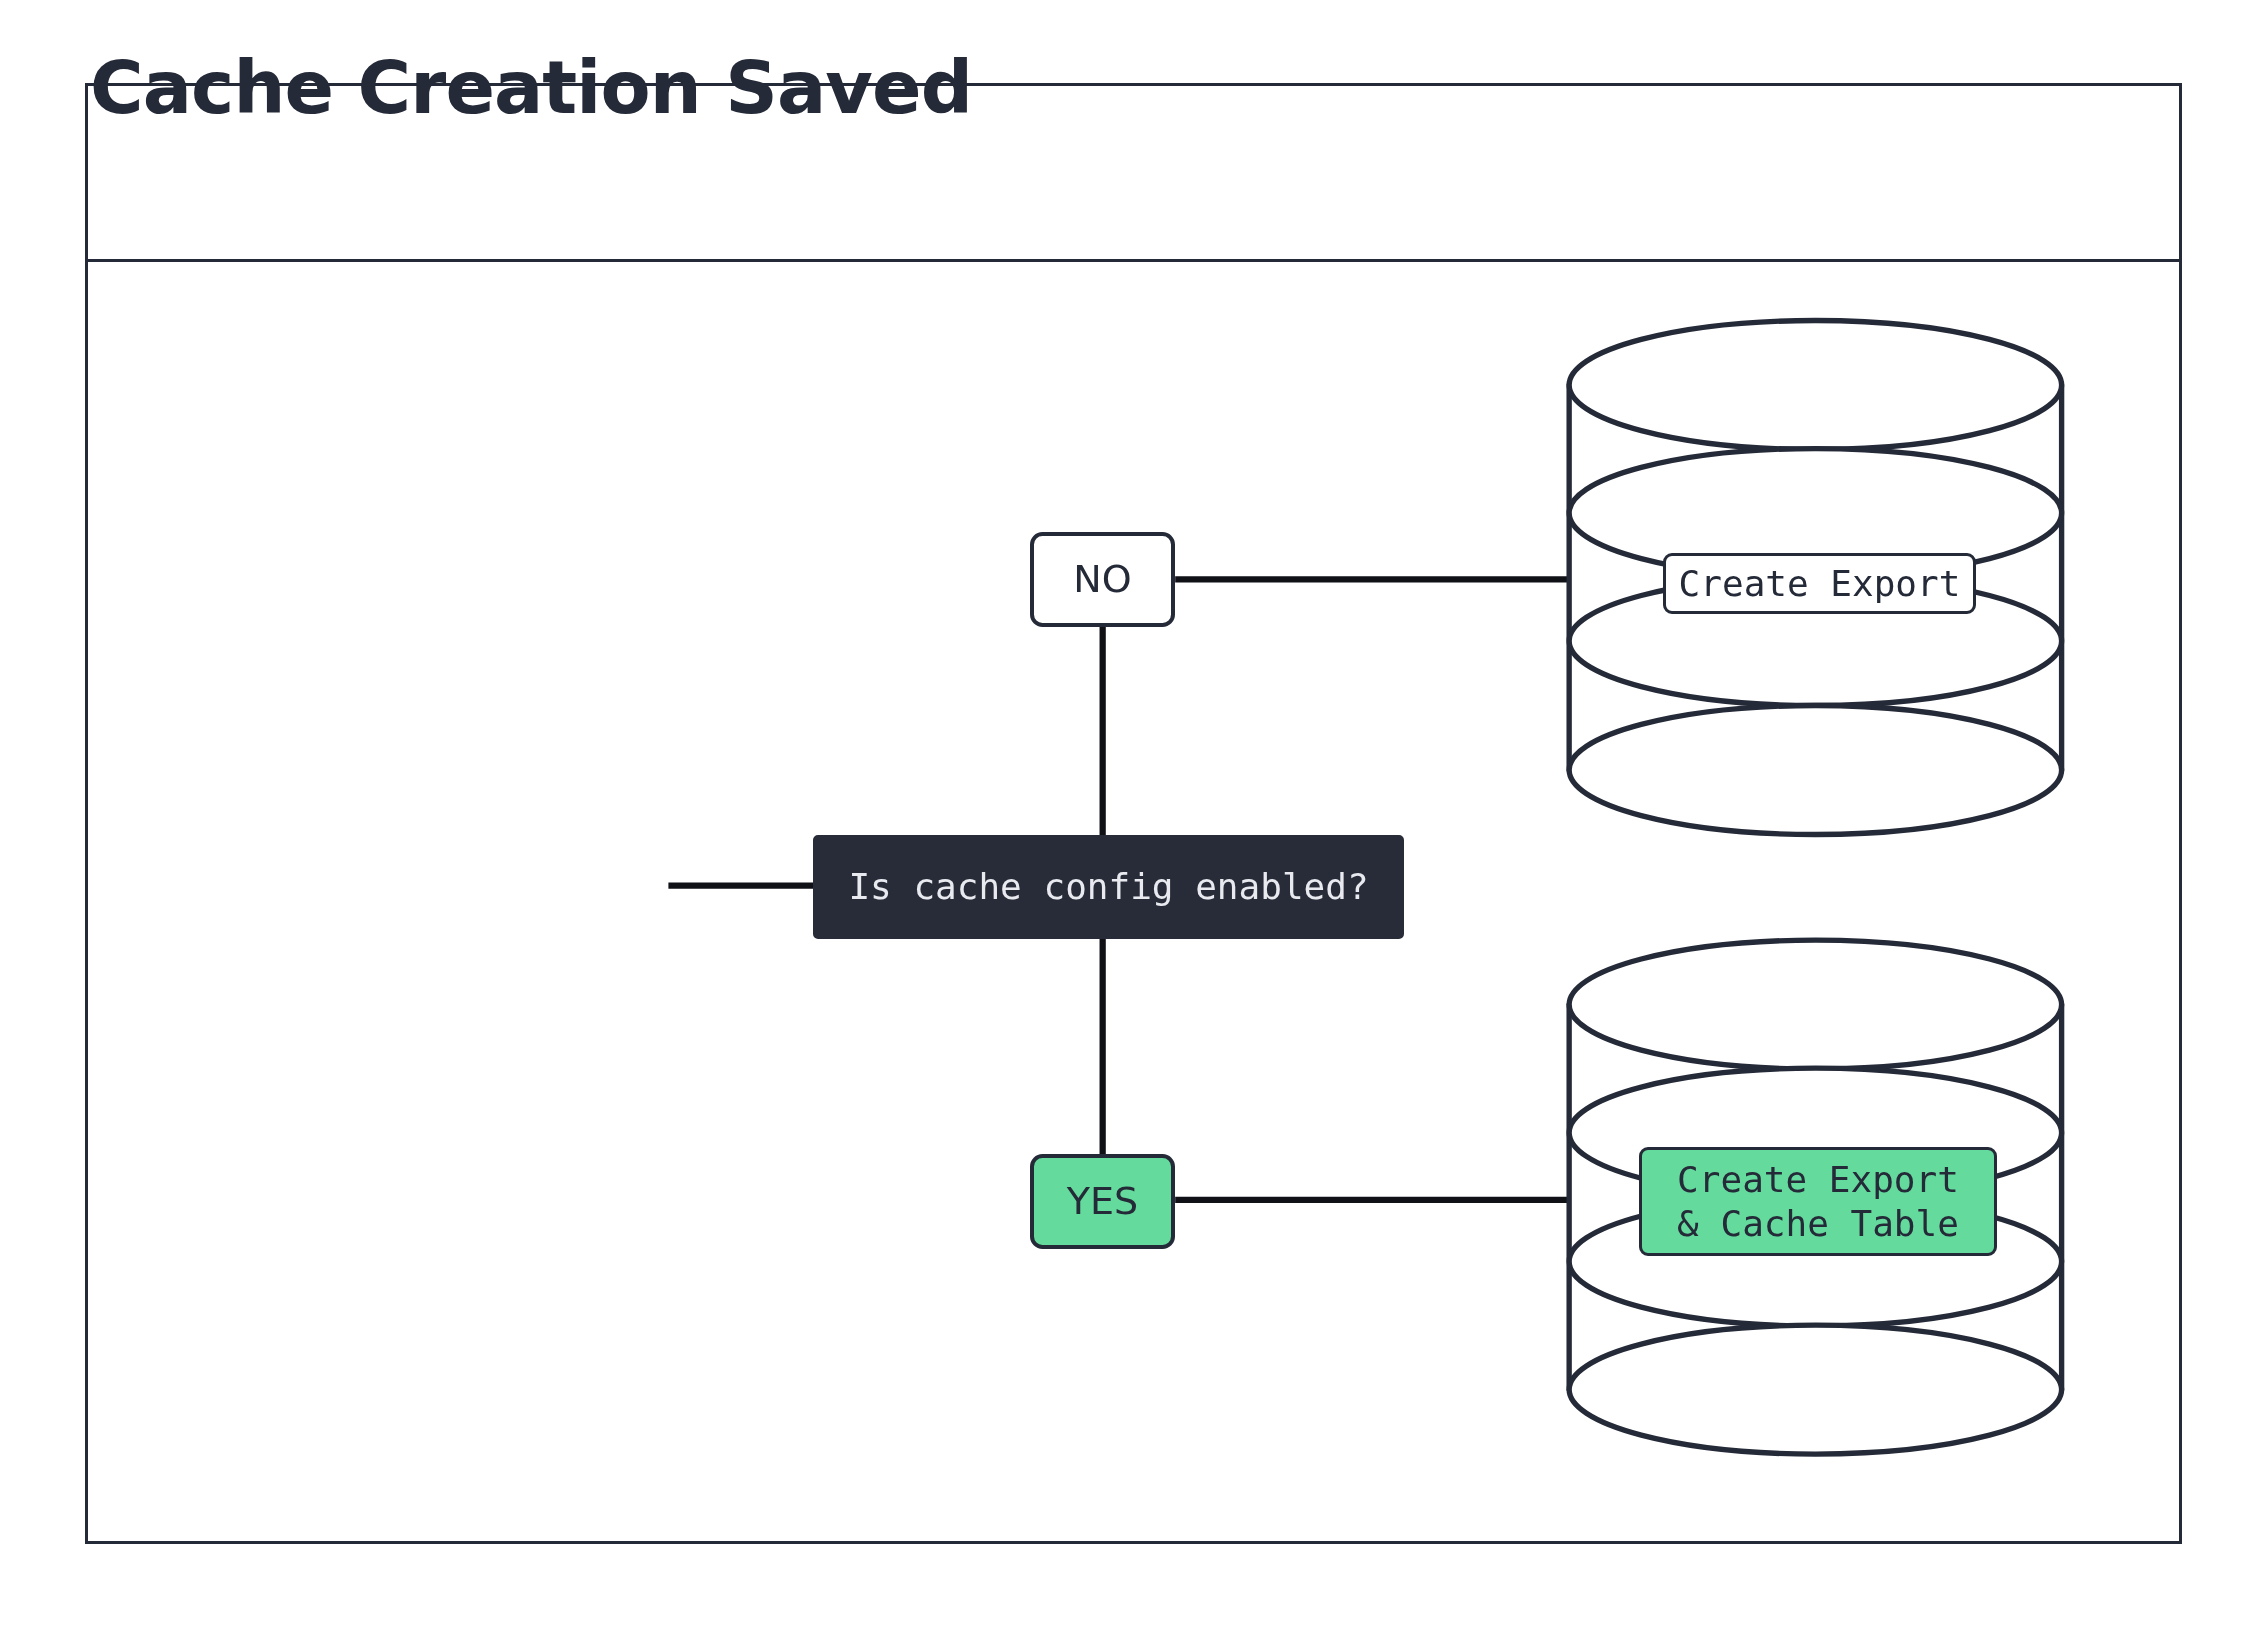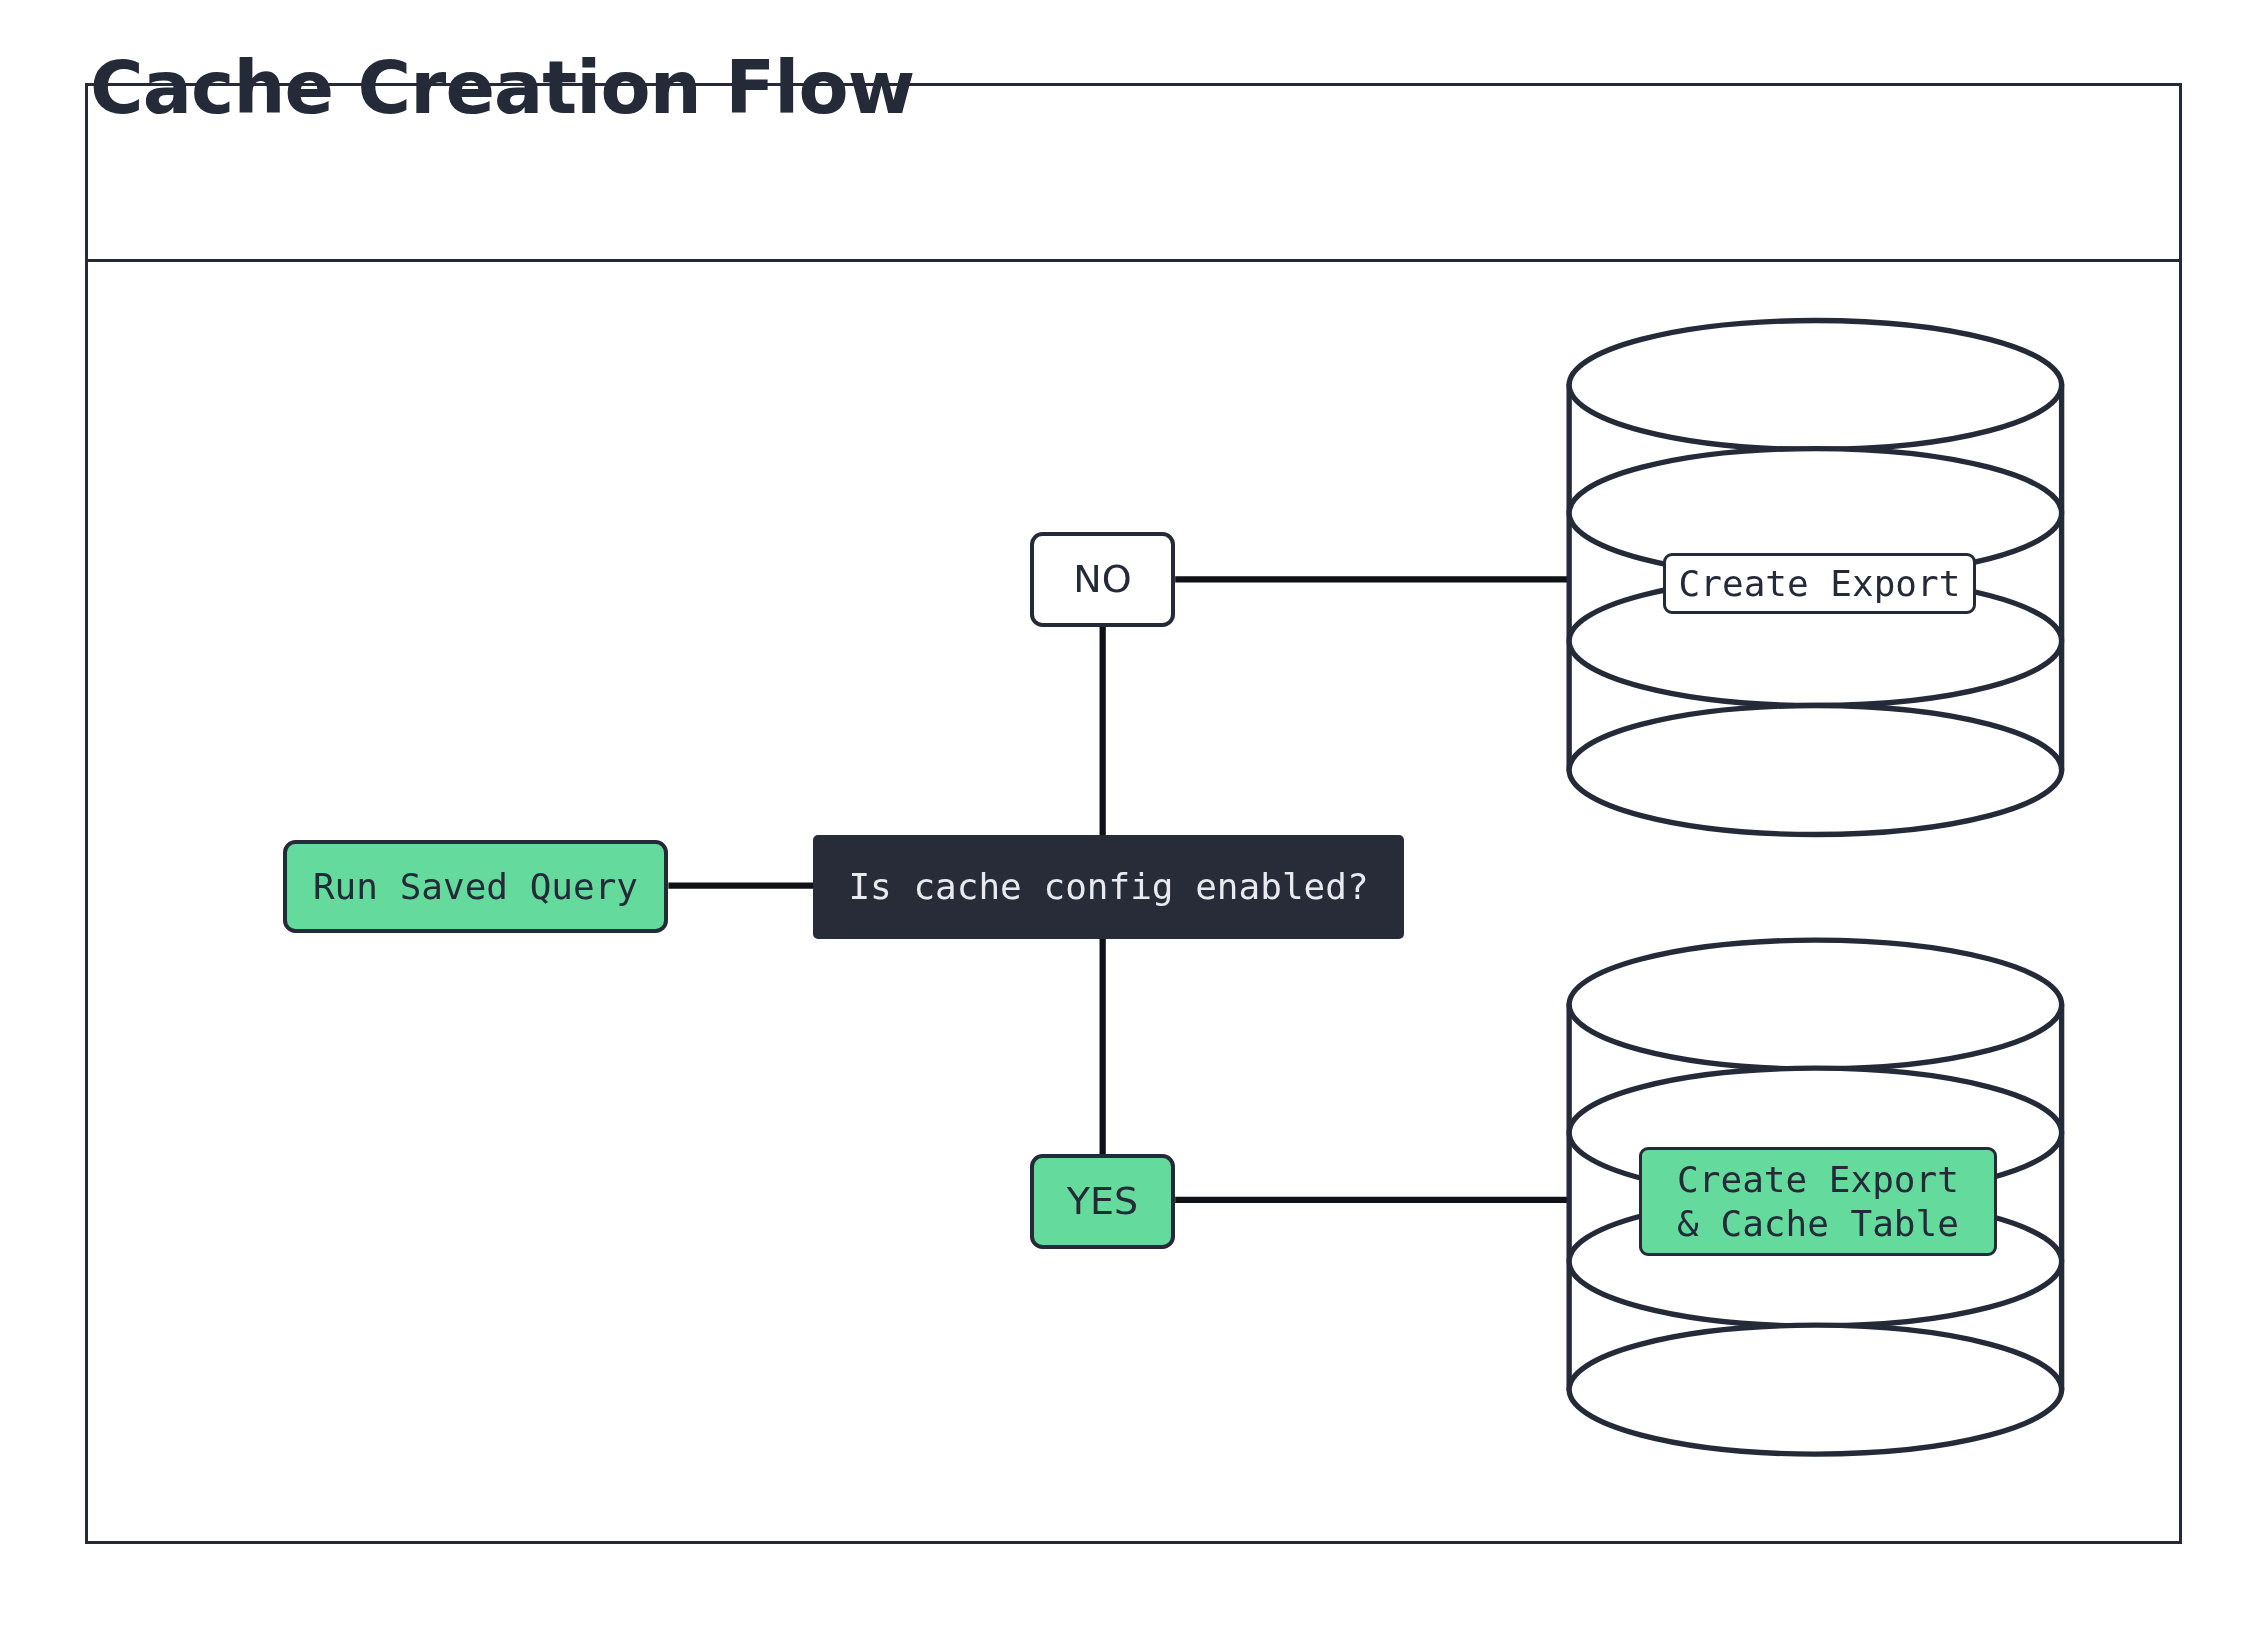--- a/index.html
+++ b/index.html
@@ -156,21 +156,21 @@
 </style>
 </head>
 <body>
 
 <div id="stage">
 
   <div class="frame">
     <div class="frame-title-bar"></div>
   </div>
 
-  <div class="diagram-title">Cache Creation Flow</div>
+  <div class="diagram-title">Cache Creation Saved</div>
 
   <svg id="canvas" viewBox="0 0 2532 1816" xmlns="http://www.w3.org/2000/svg">
 
     <g stroke="#0f1117" stroke-width="7" fill="none" stroke-linecap="butt">
 
       <line x1="746" y1="989" x2="912" y2="989"></line>
 
       <line x1="1231" y1="700" x2="1231" y2="936"></line>
 
       <line x1="1312" y1="647" x2="1752" y2="647"></line>
@@ -194,21 +194,20 @@
     <g fill="#ffffff" stroke="#252a38" stroke-width="6" stroke-linecap="round">
       <path d="M1752,1122 L1752,1552" fill="none"></path>
       <path d="M2302,1122 L2302,1552" fill="none"></path>
       <ellipse cx="2027" cy="1122" rx="275" ry="72"></ellipse>
       <ellipse cx="2027" cy="1265" rx="275" ry="72"></ellipse>
       <ellipse cx="2027" cy="1409" rx="275" ry="72"></ellipse>
       <ellipse cx="2027" cy="1552" rx="275" ry="72"></ellipse>
     </g>
   </svg>
 
-  <div id="node-run-saved-query" class="node node-green">Run Saved Query</div>
 
   <div id="node-decision" class="node node-dark">Is cache config enabled?</div>
 
   <div id="node-no" class="node node-white node-label">NO</div>
 
   <div id="node-yes" class="node node-green node-label">YES</div>
 
   <div id="label-create-export" class="node node-white">Create Export</div>
 
   <div id="label-create-export-cache" class="node node-green">Create Export

